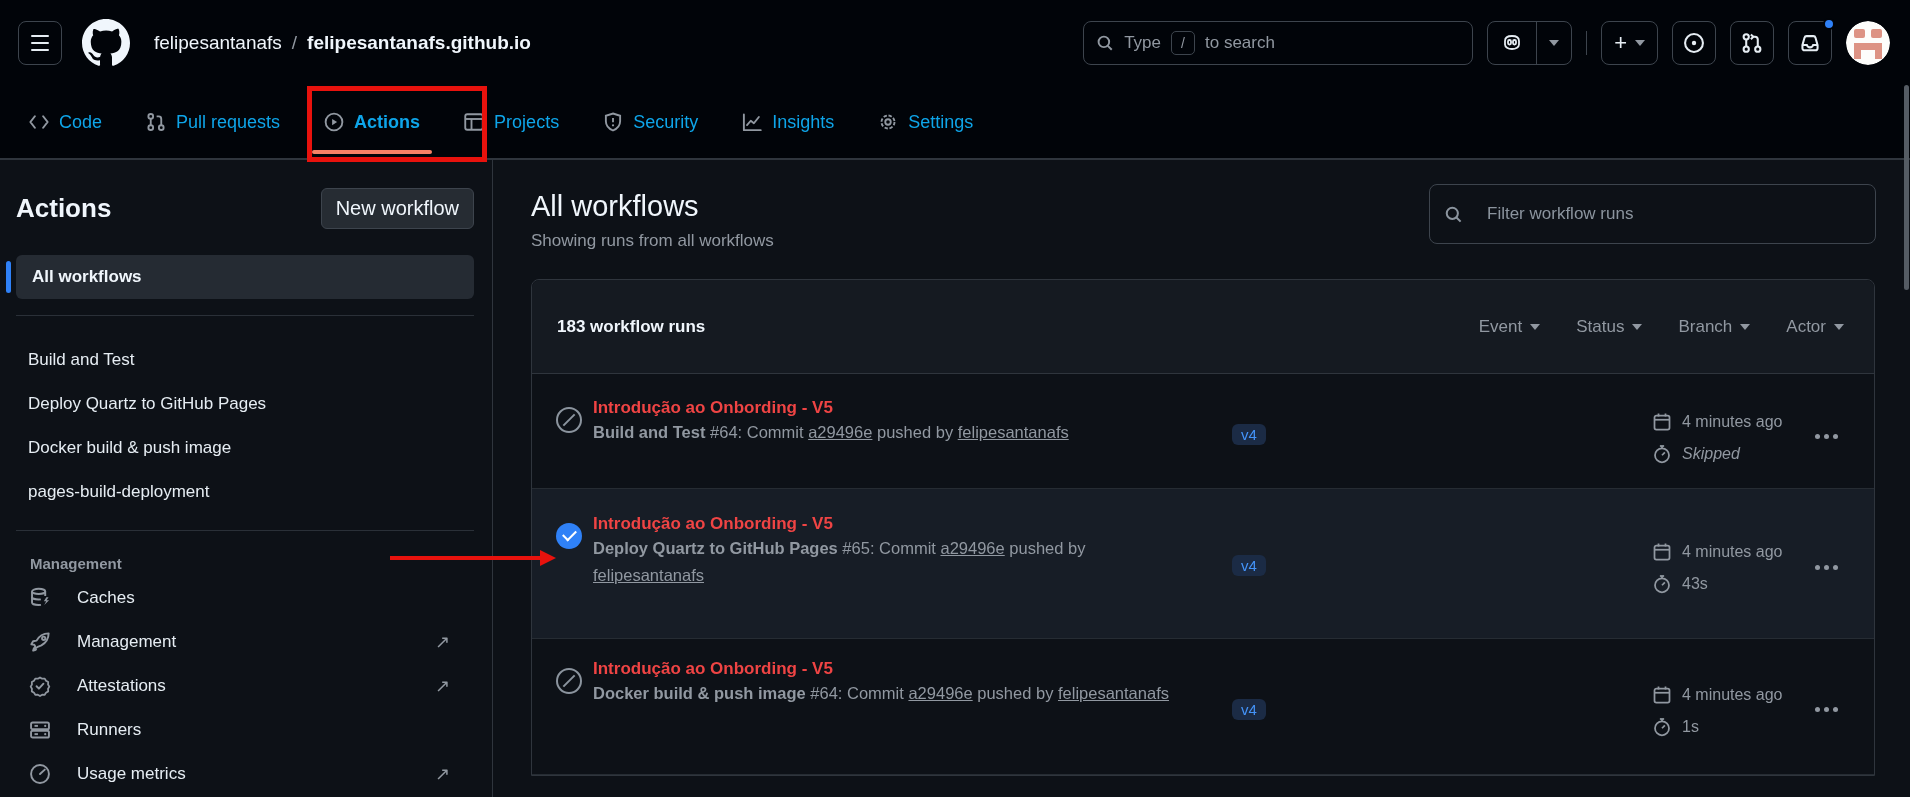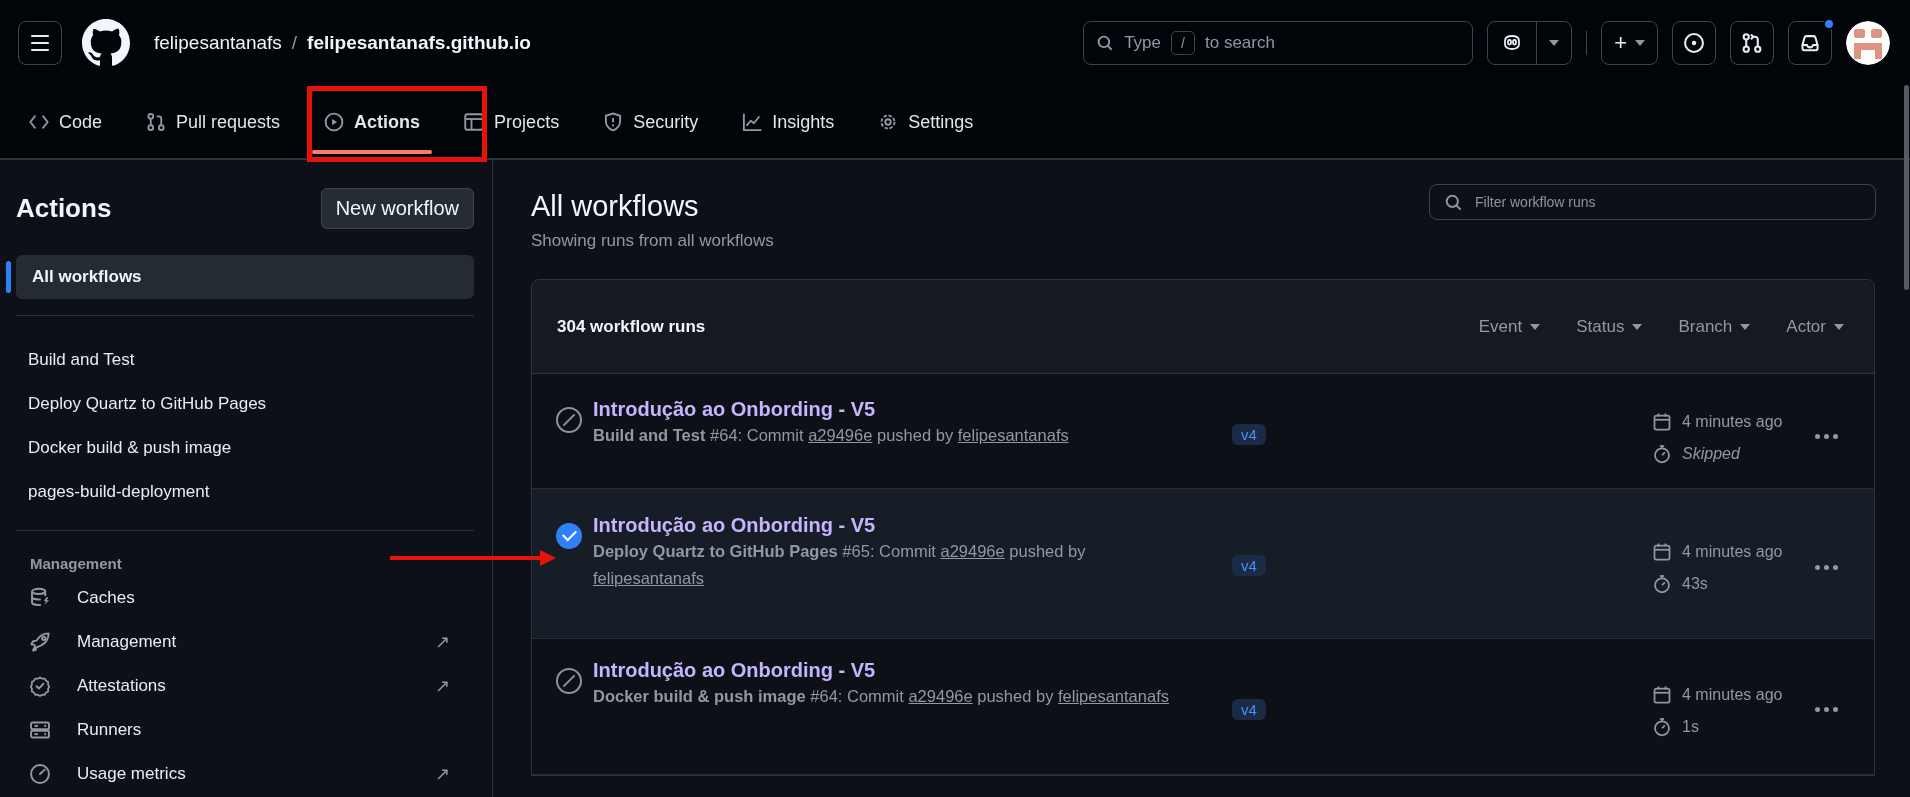--- a/index.html
+++ b/index.html
@@ -53,21 +53,21 @@
   .notif-wrap { position:relative; }
   .notif-dot { position:absolute; top:-4px; right:-4px; width:12px; height:12px; border-radius:50%; background:#2f81f7; border:2px solid #010409; }
   .avatar { width:44px; height:44px; border-radius:50%; overflow:hidden; flex:none; cursor:pointer; }
   
   .nav-tabs {
     background:#010409; height:74px;
     border-bottom:2px solid #2f353d;
     display:flex; align-items:stretch; gap:44px; padding:0 0 0 29px;
   }
   .nav-tab {
-    display:flex; align-items:center; gap:10px; font-size:18px; color:#e5e5e5;
+    display:flex; align-items:center; gap:10px; font-size:18px; color:#0ea5e9;
     position:relative; cursor:pointer; white-space:nowrap;
   }
   .nav-tab .t-icon { color:#9198a1; display:flex; }
   .nav-tab.active { font-weight:700; }
   .nav-tab.active::after {
     content:""; position:absolute; left:-12px; right:-12px; bottom:4px; height:4px;
     border-radius:3px; background:#f78166;
   }
   
   .content { display:flex; height:637px; }
@@ -99,23 +99,23 @@
     display:flex; align-items:center; gap:25px; font-size:17px; color:#e6edf3;
     padding:11px 6px 11px 0; cursor:pointer;
   }
   .mgmt-list .m-icon { color:#9198a1; display:flex; width:24px; justify-content:center; flex:none; }
   .ext-arrow { margin-left:auto; color:#9198a1; font-size:18px; margin-right:18px; }
   
   .main { flex:1; position:relative; padding:30px 34px 0 38px; }
   .main-heading { font-size:29px; font-weight:400; color:#f0f6fc; }
   .main-sub { font-size:17px; color:#9198a1; margin-top:8px; }
   .filter-input {
-    position:absolute; top:24px; right:34px; width:447px; height:36px;
+    position:absolute; top:24px; right:34px; width:447px; height:60px;
     background:#0d1117; border:1px solid #3d444d; border-radius:8px;
-    display:flex; align-items:center; gap:12px; padding:0 14px; color:#8b949e; font-size:14px; cursor:text;
+    display:flex; align-items:center; gap:24px; padding:0 14px; color:#8b949e; font-size:17px; cursor:text;
   }
   .runs-card {
     margin-top:28px; width:1344px; border:1px solid #2f353d; border-radius:8px 8px 0 0;
     background:#0d1117; position:relative;
   }
   .card-header {
     height:94px; background:#151a21; border-bottom:1px solid #2f353d; border-radius:8px 8px 0 0;
     display:flex; align-items:center; padding:0 30px 0 25px;
   }
   .runs-count { font-size:17px; font-weight:700; color:#f0f6fc; }
@@ -134,21 +134,21 @@
     border-top:2px solid #8b949e; transform:rotate(-45deg);
   }
   .run-status[data-status="success-icon"] { background:#2f81f7; }
   .run-status[data-status="success-icon"]::after {
     content:""; position:absolute; left:7px; top:7px; width:11px; height:6px;
     border-left:2.6px solid #fff; border-bottom:2.6px solid #fff; transform:rotate(-45deg);
   }
   .r1 .run-status { top:33px; } .r2 .run-status { top:34px; } .r3 .run-status { top:29px; }
   .run-text { position:absolute; left:61px; width:600px; }
   .r1 .run-text { top:24px; } .r2 .run-text { top:25px; } .r3 .run-text { top:20px; }
-  .run-title { font-size:20px; font-weight:700; color:#c4b5fd; cursor:pointer; }
+  .run-title { font-size:17px; font-weight:700; color:#ef4444; cursor:pointer; }
   .run-sub { margin-top:1px; font-size:16.5px; color:#9198a1; line-height:27px; }
   .run-sub .wf-name { font-weight:700; }
   .run-sub a { color:#9198a1; text-decoration:underline; cursor:pointer; }
   .run-badge {
     position:absolute; left:700px; background:#1b2b45; color:#4493f8;
     font-size:15px; padding:2px 9px; border-radius:6px; cursor:pointer;
   }
   .r1 .run-badge { top:50px; } .r2 .run-badge { top:66px; } .r3 .run-badge { top:60px; }
   .run-meta { position:absolute; left:1120px; font-size:16px; color:#9198a1; }
   .r1 .run-meta { top:35px; } .r2 .run-meta { top:50px; } .r3 .run-meta { top:43px; }
@@ -421,21 +421,21 @@
         <svg viewBox="0 0 16 16" width="19" height="19" fill="none" stroke="#8b949e" stroke-width="1.7">
             <circle cx="7" cy="7" r="4.7"></circle>
             <line x1="10.5" y1="10.5" x2="14" y2="14"></line>
           </svg>
       </span>
       <span>Filter workflow runs</span>
     </div>
 
     <section class="runs-card">
       <div class="card-header">
-        <span class="runs-count">304 workflow runs</span>
+        <span class="runs-count">183 workflow runs</span>
         <div class="filters">
           <span class="filter-dd">
             <span>Event</span>
               <span class="caret"></span>
           </span>
           <span class="filter-dd">
             <span>Status</span>
               <span class="caret"></span>
           </span>
           <span class="filter-dd">

